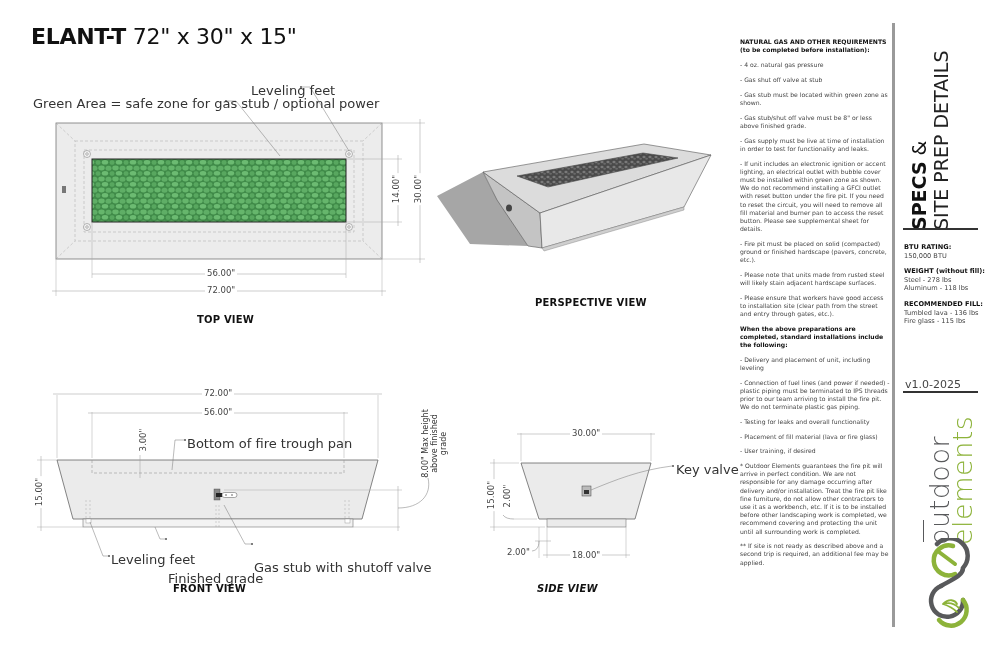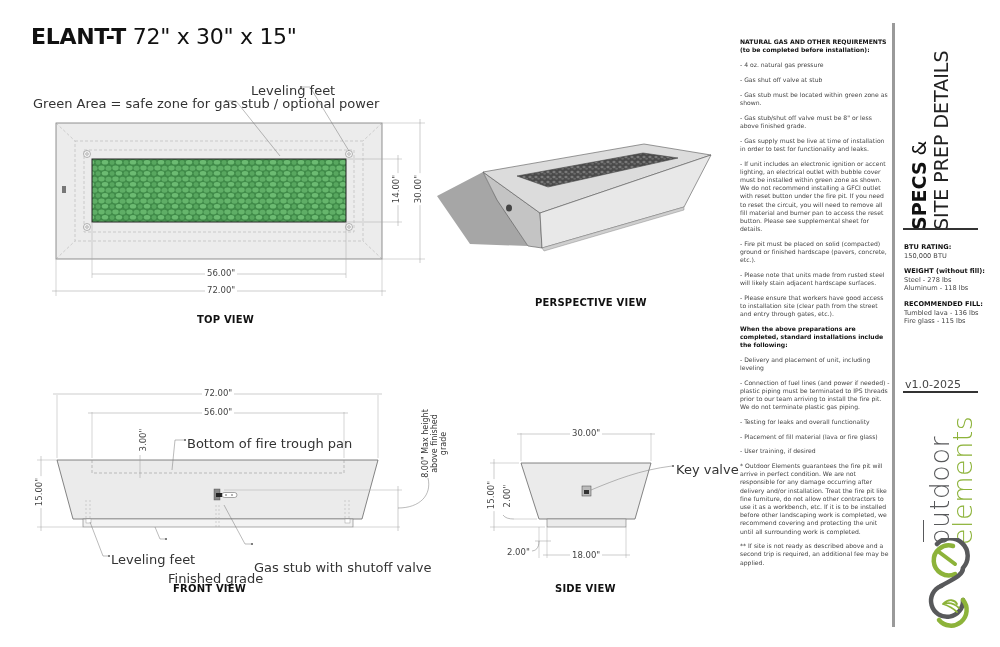--- a/index.html
+++ b/index.html
@@ -228,21 +228,21 @@
   <div class="callout" style="left:111px; top:552px;">Leveling feet</div>
   <div class="callout" style="left:398px; top:430px; width:72px; white-space:normal; font-size:8px; line-height:9px; text-align:center; transform:rotate(-90deg); transform-origin:center;">8.00" Max height above finished grade</div>
   <div class="view-label" style="left:173px; top:583px;">FRONT VIEW</div>
 
   <div class="dim" style="left:570px; top:428px;">30.00"</div>
   <div class="dim v" style="left:475px; top:490px;">15.00"</div>
   <div class="dim v" style="left:494px; top:491px;">2.00"</div>
   <div class="dim" style="left:505px; top:547px;">2.00"</div>
   <div class="dim" style="left:570px; top:550px;">18.00"</div>
   <div class="callout" style="left:676px; top:462px;">Key valve</div>
-  <div class="view-label" style="left:555px; top:583px;">SIDE VIEW</div>
+  <div class="view-label" style="left:537px; top:583px;font-style:italic;">SIDE VIEW</div>
 </div>
 
 <div class="notes">
   <div class="heading">NATURAL GAS AND OTHER REQUIREMENTS (to be completed before installation):</div>
   <p>- 4 oz. natural gas pressure</p>
   <p>- Gas shut off valve at stub</p>
   <p>- Gas stub must be located within green zone as shown.</p>
   <p>- Gas stub/shut off valve must be 8" or less above finished grade.</p>
   <p>- Gas supply must be live at time of installation in order to test for functionality and leaks.</p>
   <p>- If unit includes an electronic ignition or accent lighting, an electrical outlet with bubble cover must be installed within green zone as shown. We do not recommend installing a GFCI outlet with reset button under the fire pit. If you need to reset the circuit, you will need to remove all fill material and burner pan to access the reset button. Please see supplemental sheet for details.</p>

